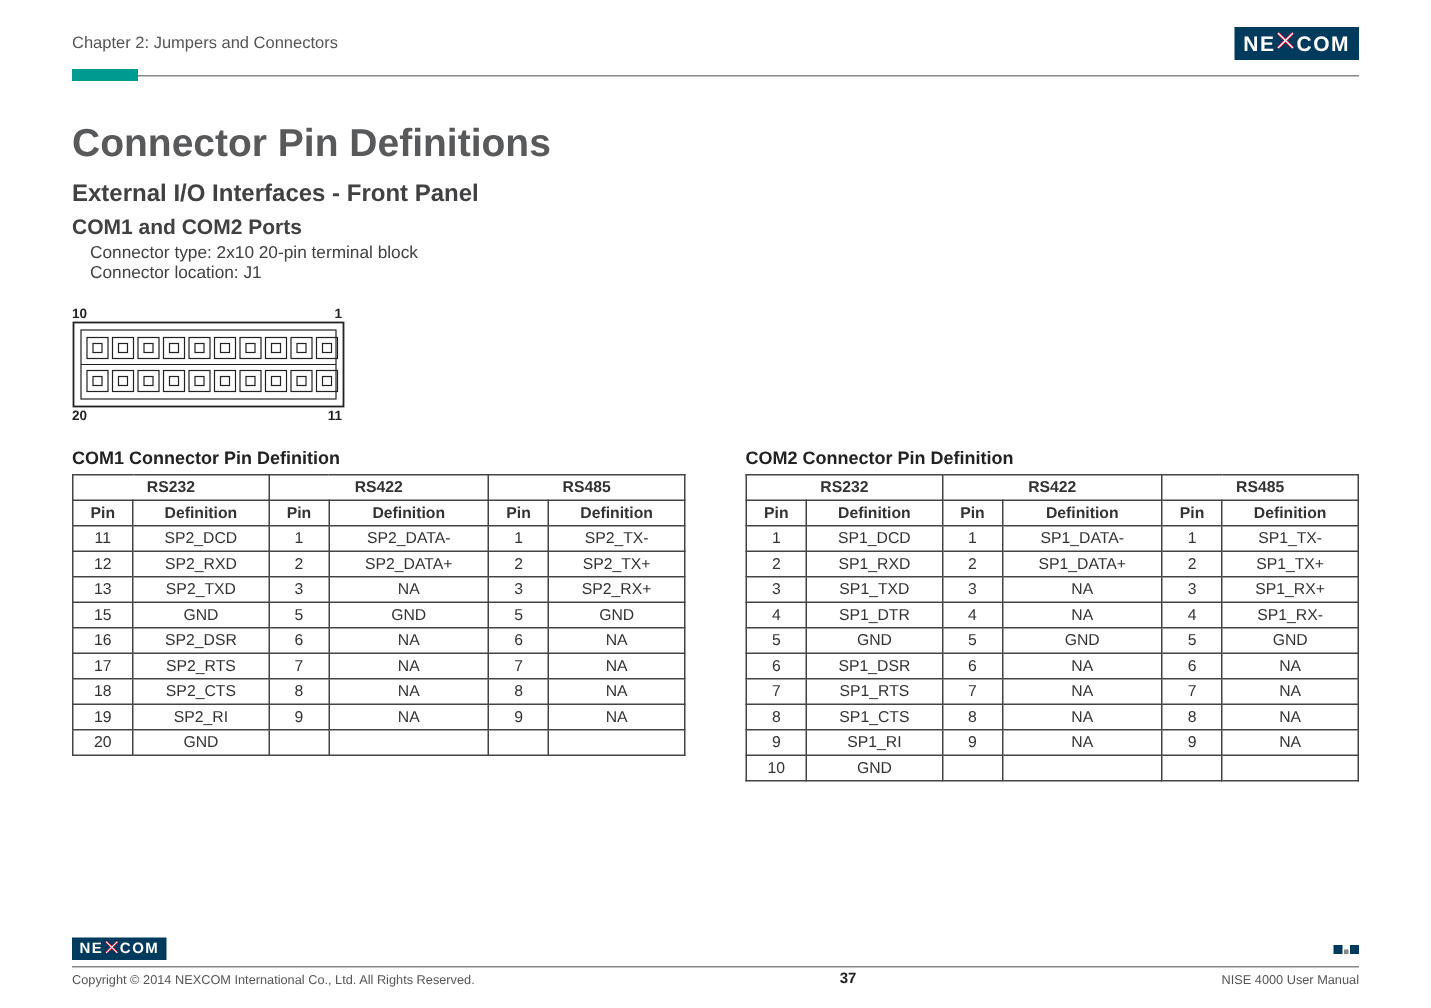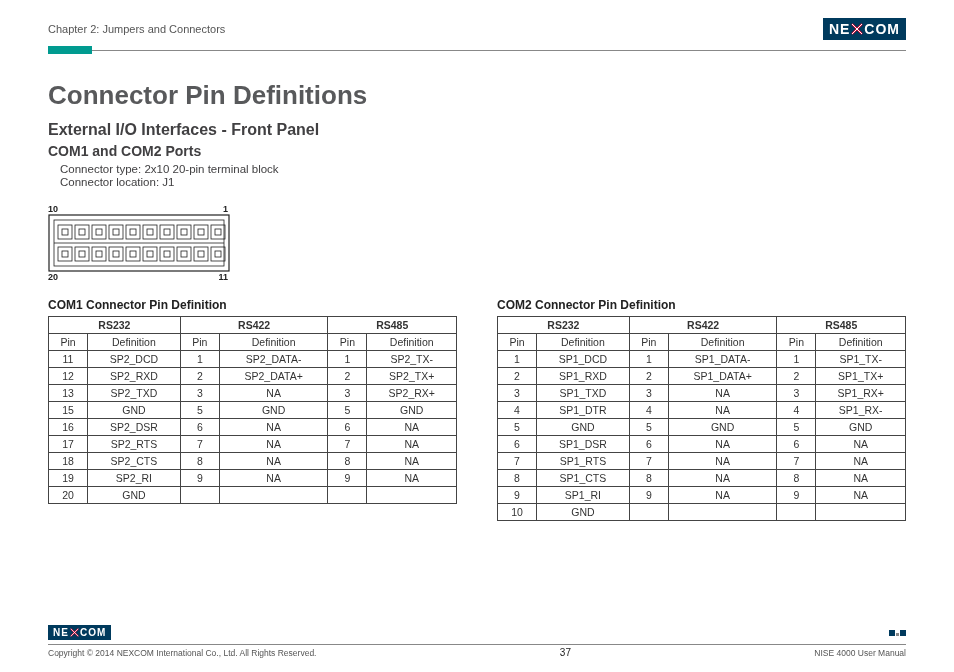--- a/index.html
+++ b/index.html
@@ -21,45 +21,45 @@
   }
   .top-header { display: flex; justify-content: space-between; align-items: center; font-size: 11px; color: #555; }
   .logo {
     background: var(--navy);
     color: #fff;
     font-weight: bold;
     font-size: 14px;
     padding: 3px 6px;
     letter-spacing: 1px;
     display: inline-flex;
-    align-items: center;
+    align-items: flex-start;
     gap: 1px;
   }
   .logo svg { vertical-align: middle; }
   .rule-row { display:flex; align-items:center; margin-top:6px;}
   .tick { width: 44px; height: 8px; background: var(--teal); margin-right: 0; }
   .hr { flex:1; height:1px; background:#888; }
   .page-title { font-size: 26px; font-weight: 600; color: #58595B; margin: 26px 0 10px 0; }
   .h2 { font-size: 16px; font-weight: 700; color: #414042; margin: 0 0 4px 0;}
   .h3 { font-size: 14px; font-weight: 700; color: #414042; margin: 2px 0 4px 0;}
   .meta { font-size: 11.5px; color: #414042; margin: 1px 12px; }
   .diagram { margin: 16px 0 10px 0; }
   .diag-labels-top, .diag-labels-bot { display:flex; justify-content:space-between; width:180px; font-size:9px; font-weight:bold; color:#222;}
   .conn-svg { display:block; }
   .tables-row { display:flex; gap:40px; margin-top:6px;}
   .table-block { flex:1; }
   .tbl-title { font-size:12px; font-weight:700; margin:6px 0 4px 0; color:#222;}
   table.pin { border-collapse: collapse; width:100%; font-size:10.5px; }
   table.pin td, table.pin th { border:1px solid #444; padding:2px 4px; text-align:center; }
-  table.pin th { font-weight:400; background:#fff; }
+  table.pin th { font-weight:700; background:#fff; }
   table.pin .grp { font-weight:700;margin-top:32px; }
   .footer { position:absolute; left:48px; right:48px; bottom:14px; }
   .footer .rule-row { margin-top:0; margin-bottom:2px; }
   .footer-line { display:flex; justify-content:space-between; align-items:center; font-size:8.5px; color:#555;}
-  .footer-line .pg { font-weight:400; font-size:10px; color:#222;text-align:right;}
+  .footer-line .pg { font-weight:700; font-size:10px; color:#222;text-align:right;}
   .footer .logo { font-size:10px; padding:2px 5px;}
   .footer .logo-dec { display:inline-flex; gap:1px;}
   .footer .logo-dec span { width:6px; height:6px; background: var(--navy);}
   .footer .logo-dec span.s { width:3px; height:3px; margin-top:3px; background:#888;}
 </style>
 </head>
 <body>
 
 <div class="top-header">
   <span>Chapter 2: Jumpers and Connectors</span>

